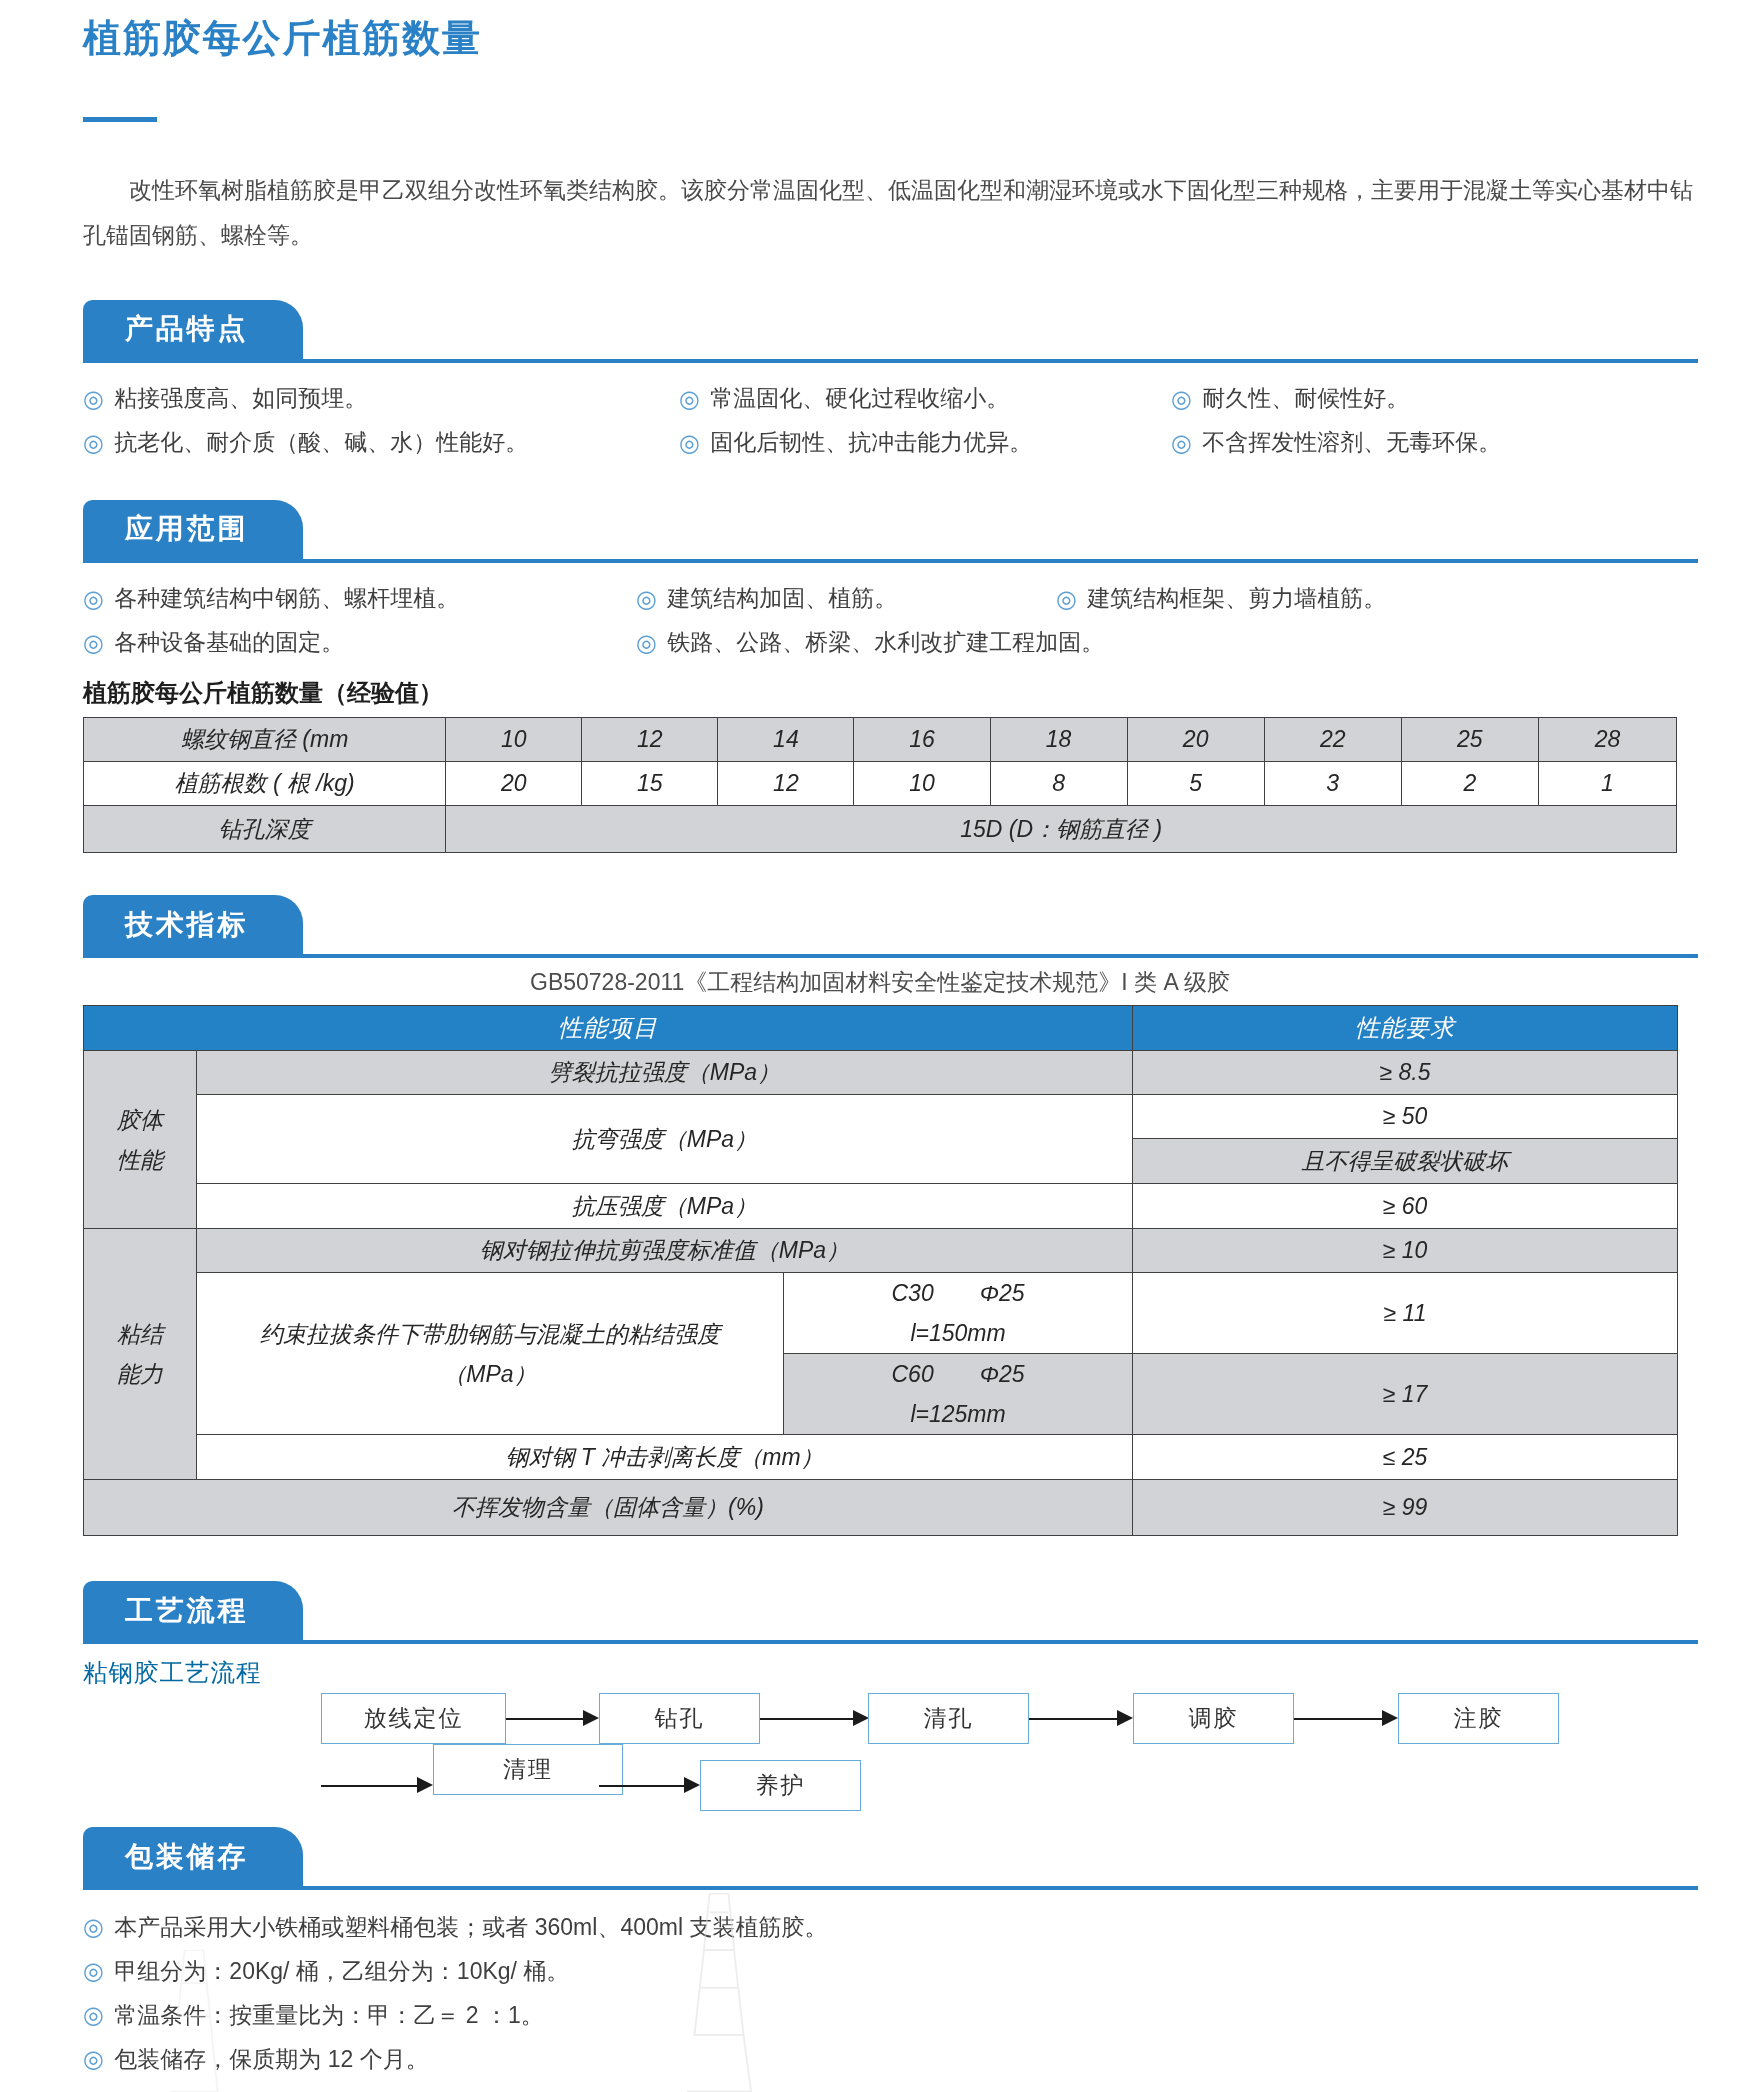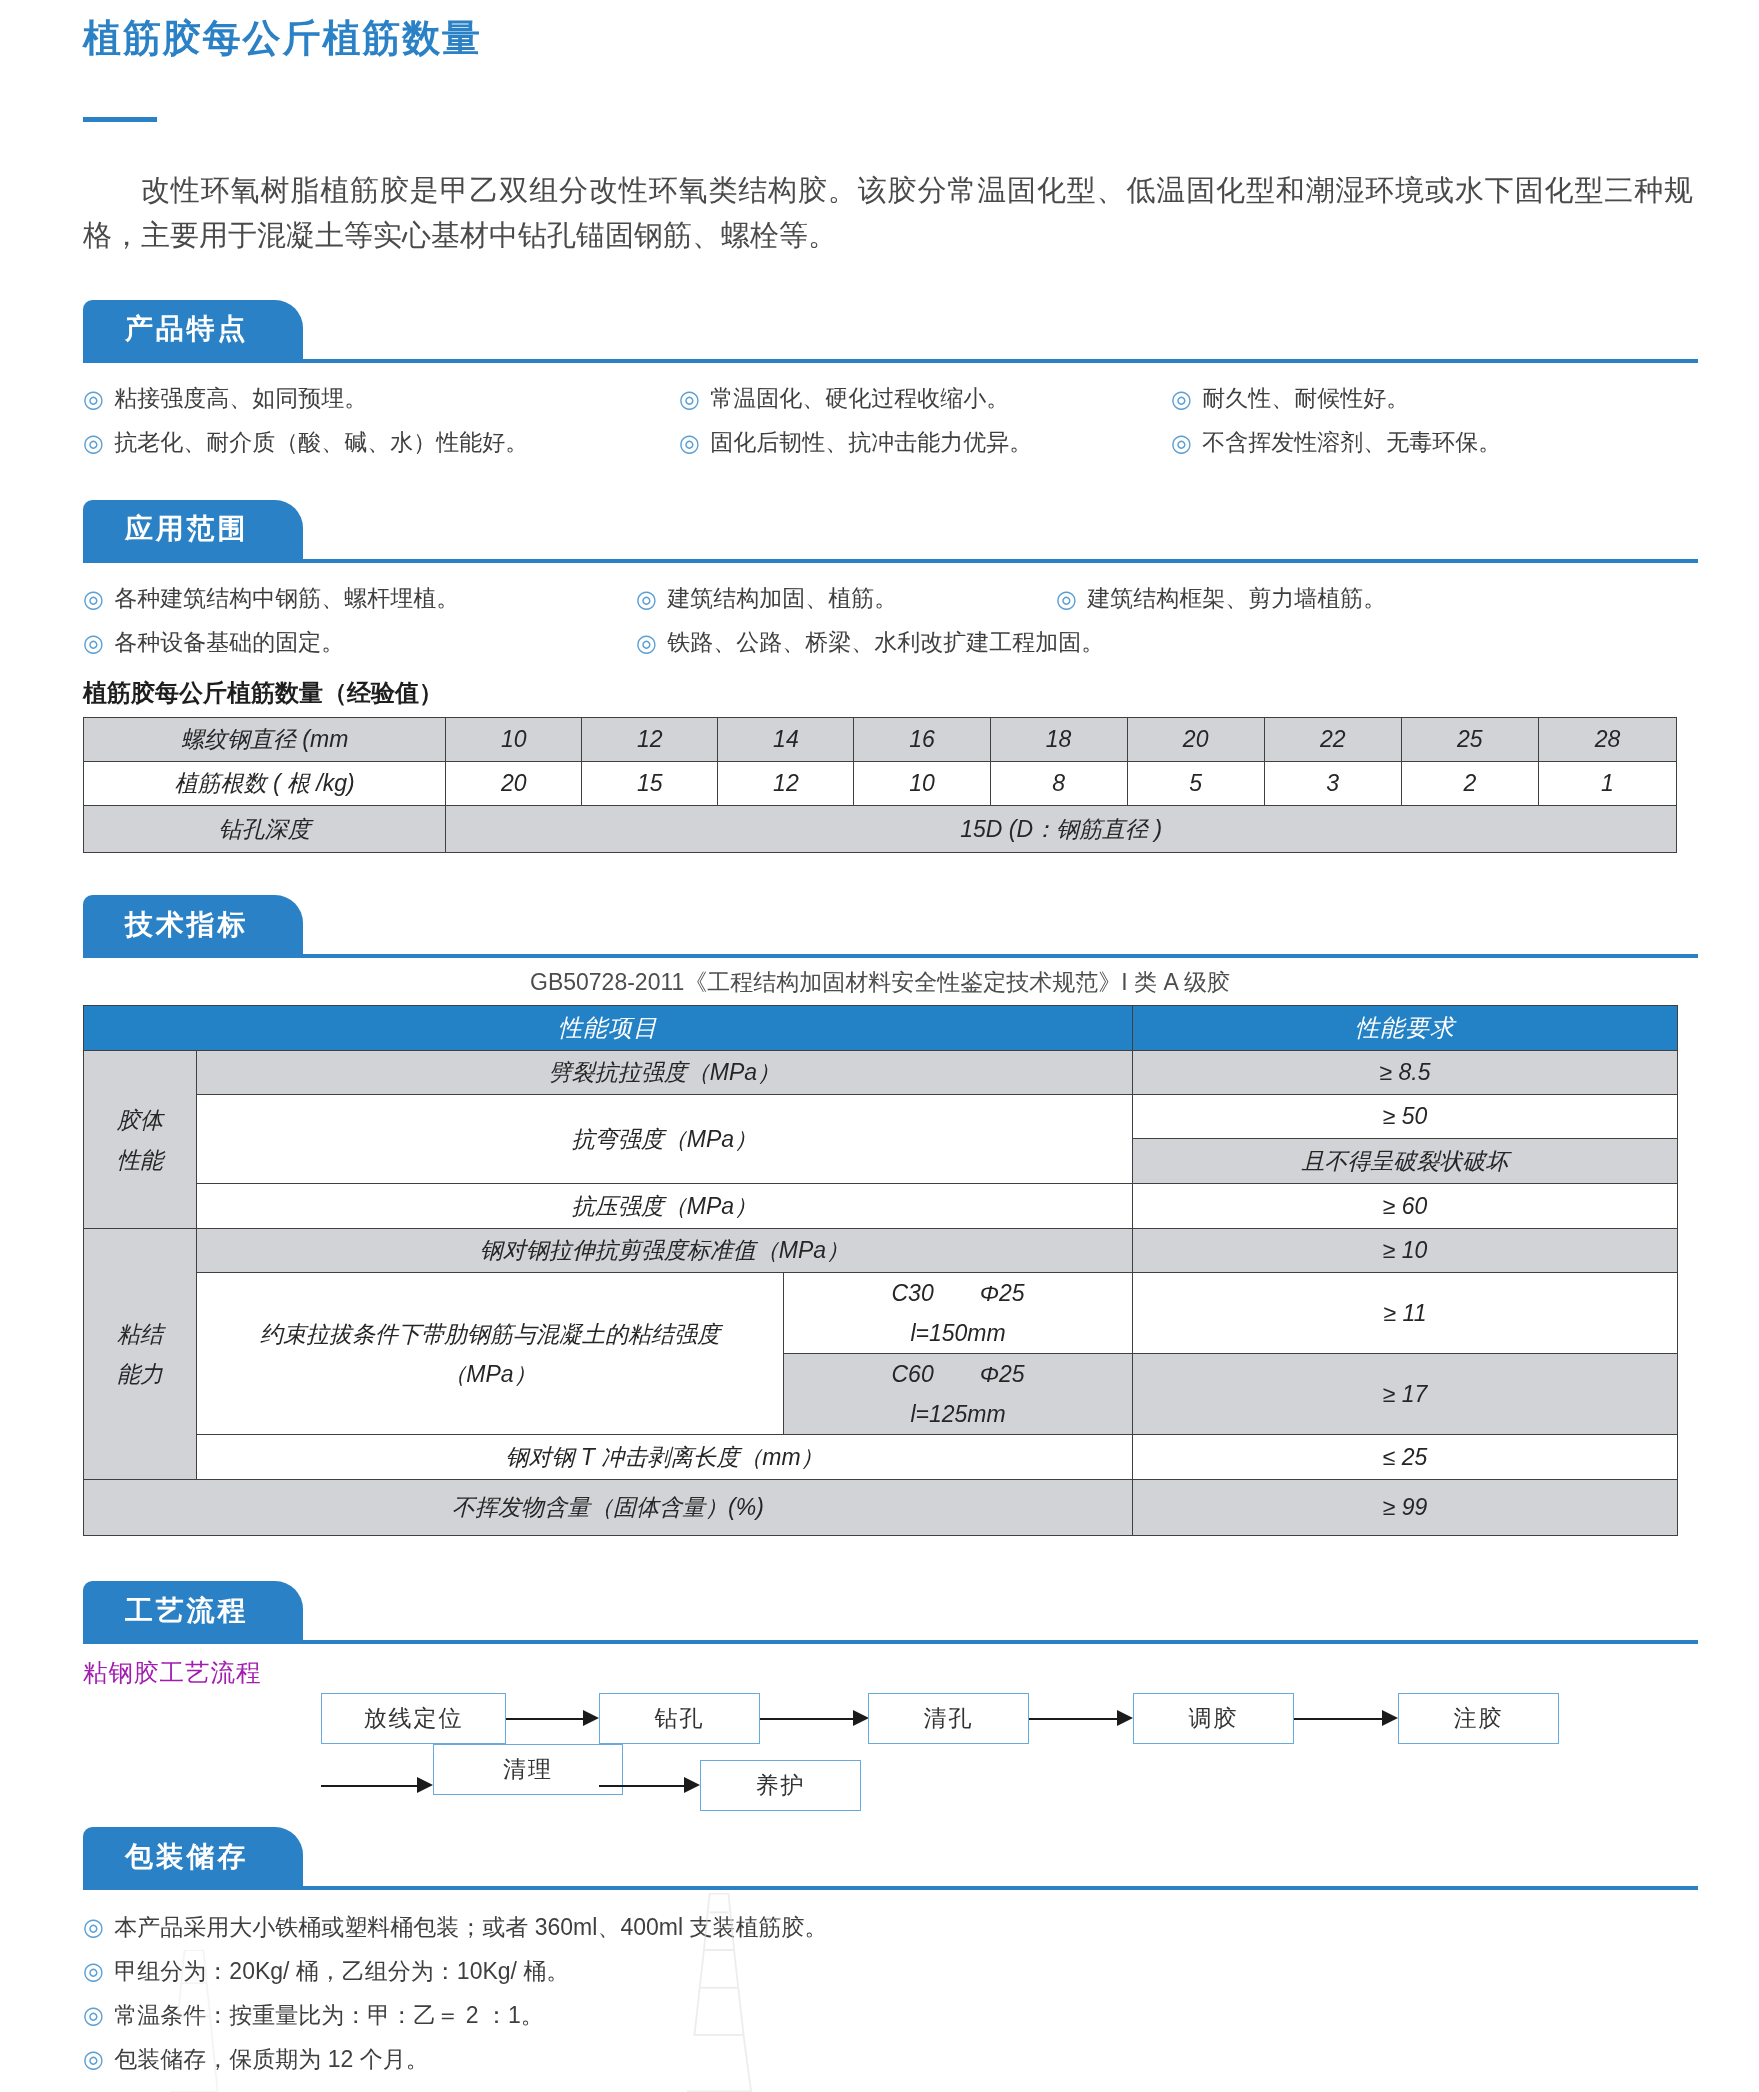--- a/index.html
+++ b/index.html
@@ -22,21 +22,21 @@
   .doc-title{
     margin:15px 61px 0 83px;
     font-size:38px;line-height:47px;font-weight:bold;
     color:var(--accent);letter-spacing:1.9px;
   }
   .title-rule{
     margin:55px 0 0 83px;width:74px;height:4.7px;background:var(--accent);
   }
   .intro{
     margin:46px 66px 0 83px;
-    font-size:29px;line-height:45px;color:#4a4a4a;
+    font-size:23px;line-height:45px;color:#4a4a4a;
     text-indent:2em;text-align:justify;
   }
 
   
   .section-header{
     margin:0 61px 0 83px;
     border-bottom:4.7px solid var(--accent);
     height:63px;
   }
   .mt-features{margin-top:42px;}
@@ -86,21 +86,21 @@
   .tech-table .blue-head{
     background:var(--table-header-blue);color:#ffffff;
     font-size:24px;font-weight:normal;height:45px;letter-spacing:0.9px;
   }
   .tech-table .group-cell{line-height:40px;padding:8px 30px;}
   .two-line span{display:block;line-height:40px;}
 
   
   .process-label{
     margin:13.2px 0 0 83px;height:30px;line-height:30px;
-    font-size:24.6px;color:#a21caf;letter-spacing:0.9px;
+    font-size:24.6px;color:#0369a1;letter-spacing:0.9px;
   }
   .flowchart{position:relative;margin-left:83px;height:132px;}
   .flow-box{
     position:absolute;height:51px;
     border:1.9px solid #66abdb;background:#fff;
     display:flex;align-items:center;justify-content:center;
     font-size:23px;color:#333;letter-spacing:1.9px;
   }
   .flow-arrow{position:absolute;height:2.8px;background:#1b1b1b;}
   .flow-arrow::after{

